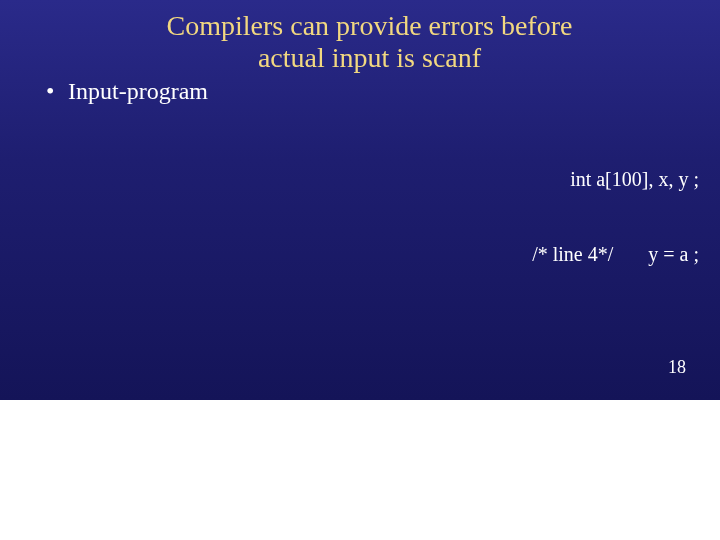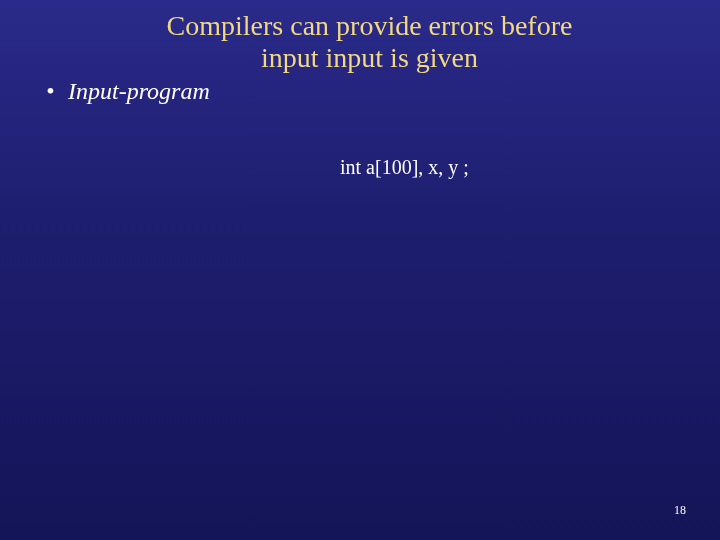--- a/index.html
+++ b/index.html
@@ -5,78 +5,79 @@
   html, body {
     margin: 0;
     padding: 0;
     width: 720px;
     height: 540px;
     overflow: hidden;
     font-family: "Times New Roman", Times, serif;
   }
   .slide {
     width: 720px;
-    height: 540px;
+    height: 400px;
     background: linear-gradient(to bottom, #2a2a8a 0%, #1e1e70 40%, #141458 100%);
     position: relative;
     box-sizing: border-box;
     padding: 10px 21px 20px 40px;
     color: #fff;
   }
   .title {
     color: #f2d880;
     font-size: 28px;
     text-align: center;
     line-height: 1.15;
     margin: 0 0 4px 0;
     font-weight: normal;
   }
   .bullet {
     font-size: 24px;
-    margin: 0 0 0 6px;
-    font-style: italic;
+    margin: 0 0 12px 6px;
   }
   .bullet .dot {
     display: inline-block;
     width: 16px;
   }
   .code-block {
     margin-left: 300px;
     font-size: 20px;
     line-height: 1.25;
     white-space: pre;
     font-family: "Times New Roman", Times, serif;
+    text-align: right;
   }
   .code-line .comment {
     display: inline-block;
     margin-left: -86px;
   }
   .slide-number {
     position: absolute;
     right: 34px;
     bottom: 22px;
-    font-size: 12px;
+    font-size: 18px;
     color: #fff;
     text-align: center;
   }
 </style>
 </head>
 <body>
 
 <div class="slide">
 
   <h1 class="title">
     <span>Compilers can provide errors  before</span><br>
-    <span>input input is given</span>
+    <span>actual input is scanf</span>
   </h1>
 
   <div class="bullet">
     <span class="dot">•</span>
     <span>Input-program</span>
   </div>
 
   <div class="code-block">
     <div>int a[100], x, y ;</div>
+    <div class="code-line"><span class="comment">/* line 4*/</span><span>       y = a ;</span></div>
   </div>
 
   <div class="slide-number">18</div>
 
 </div>
 
 </body></html>

